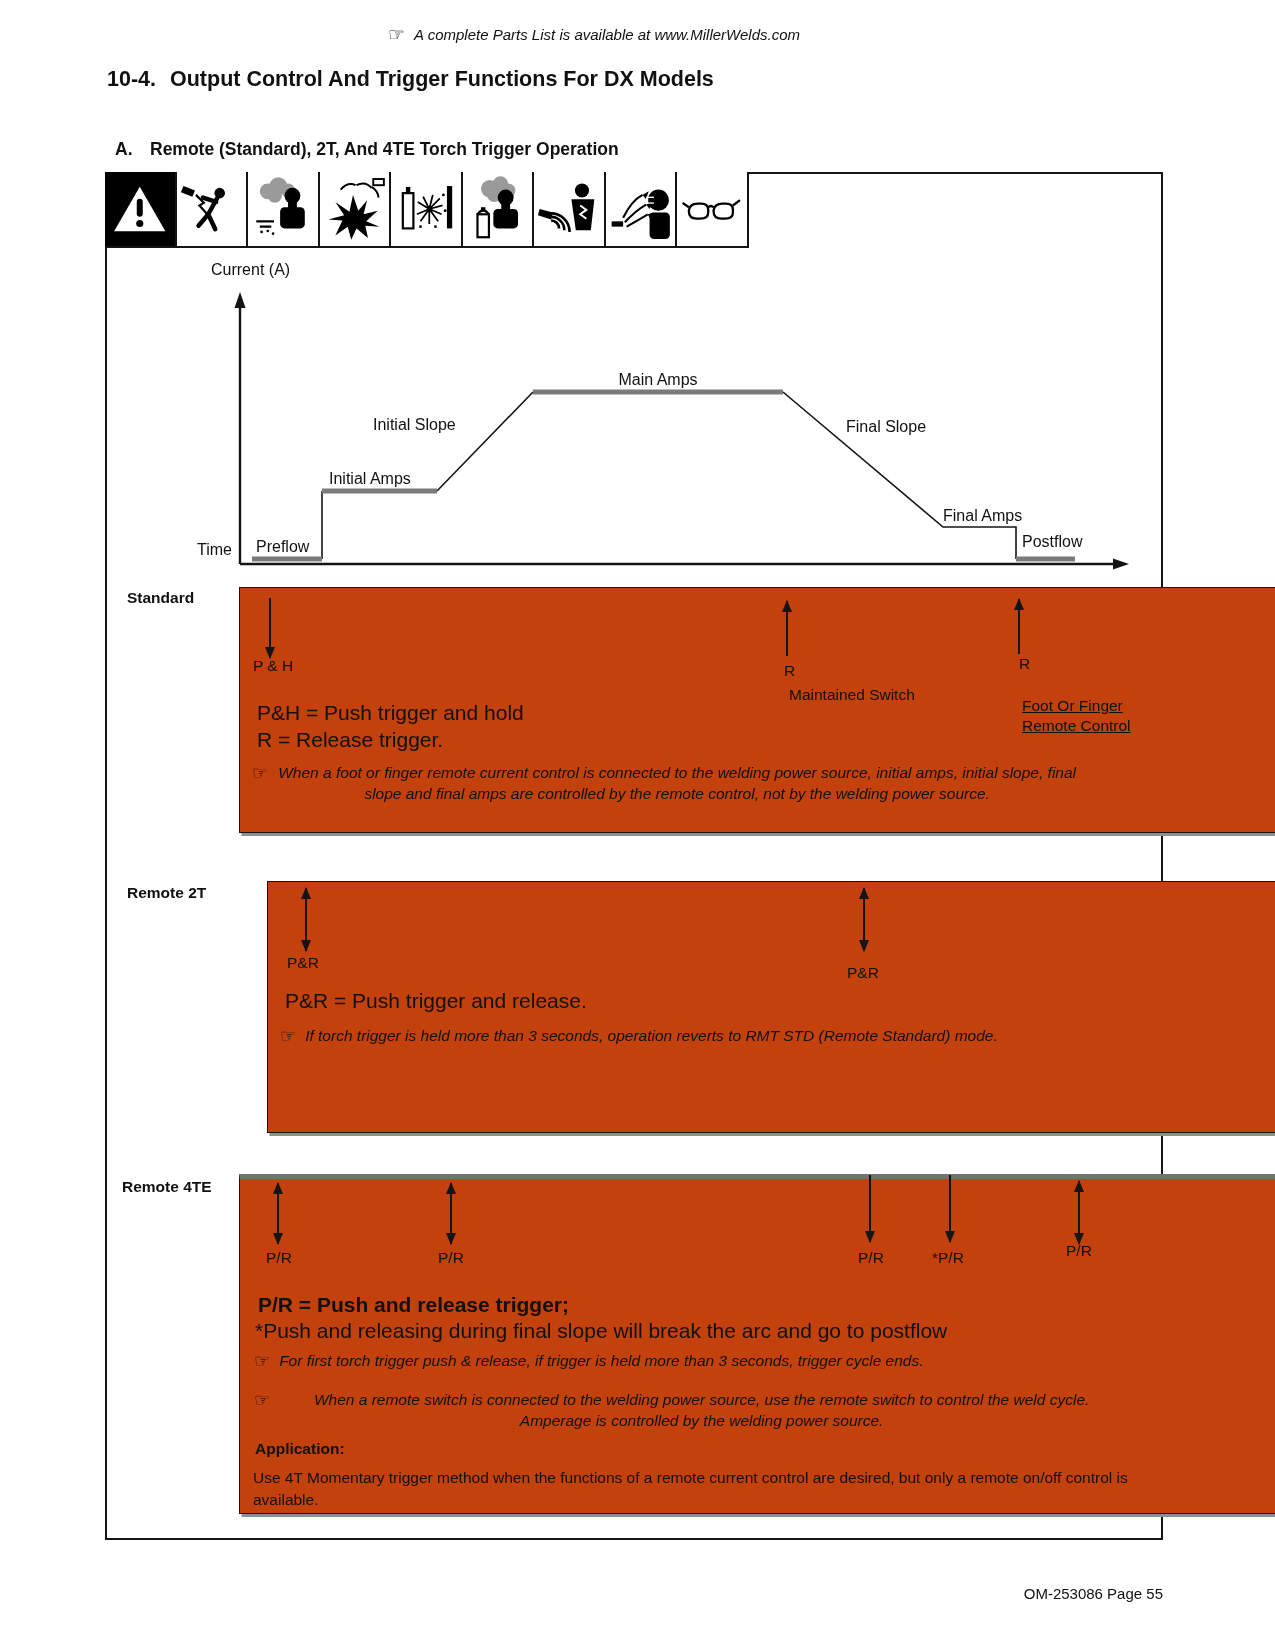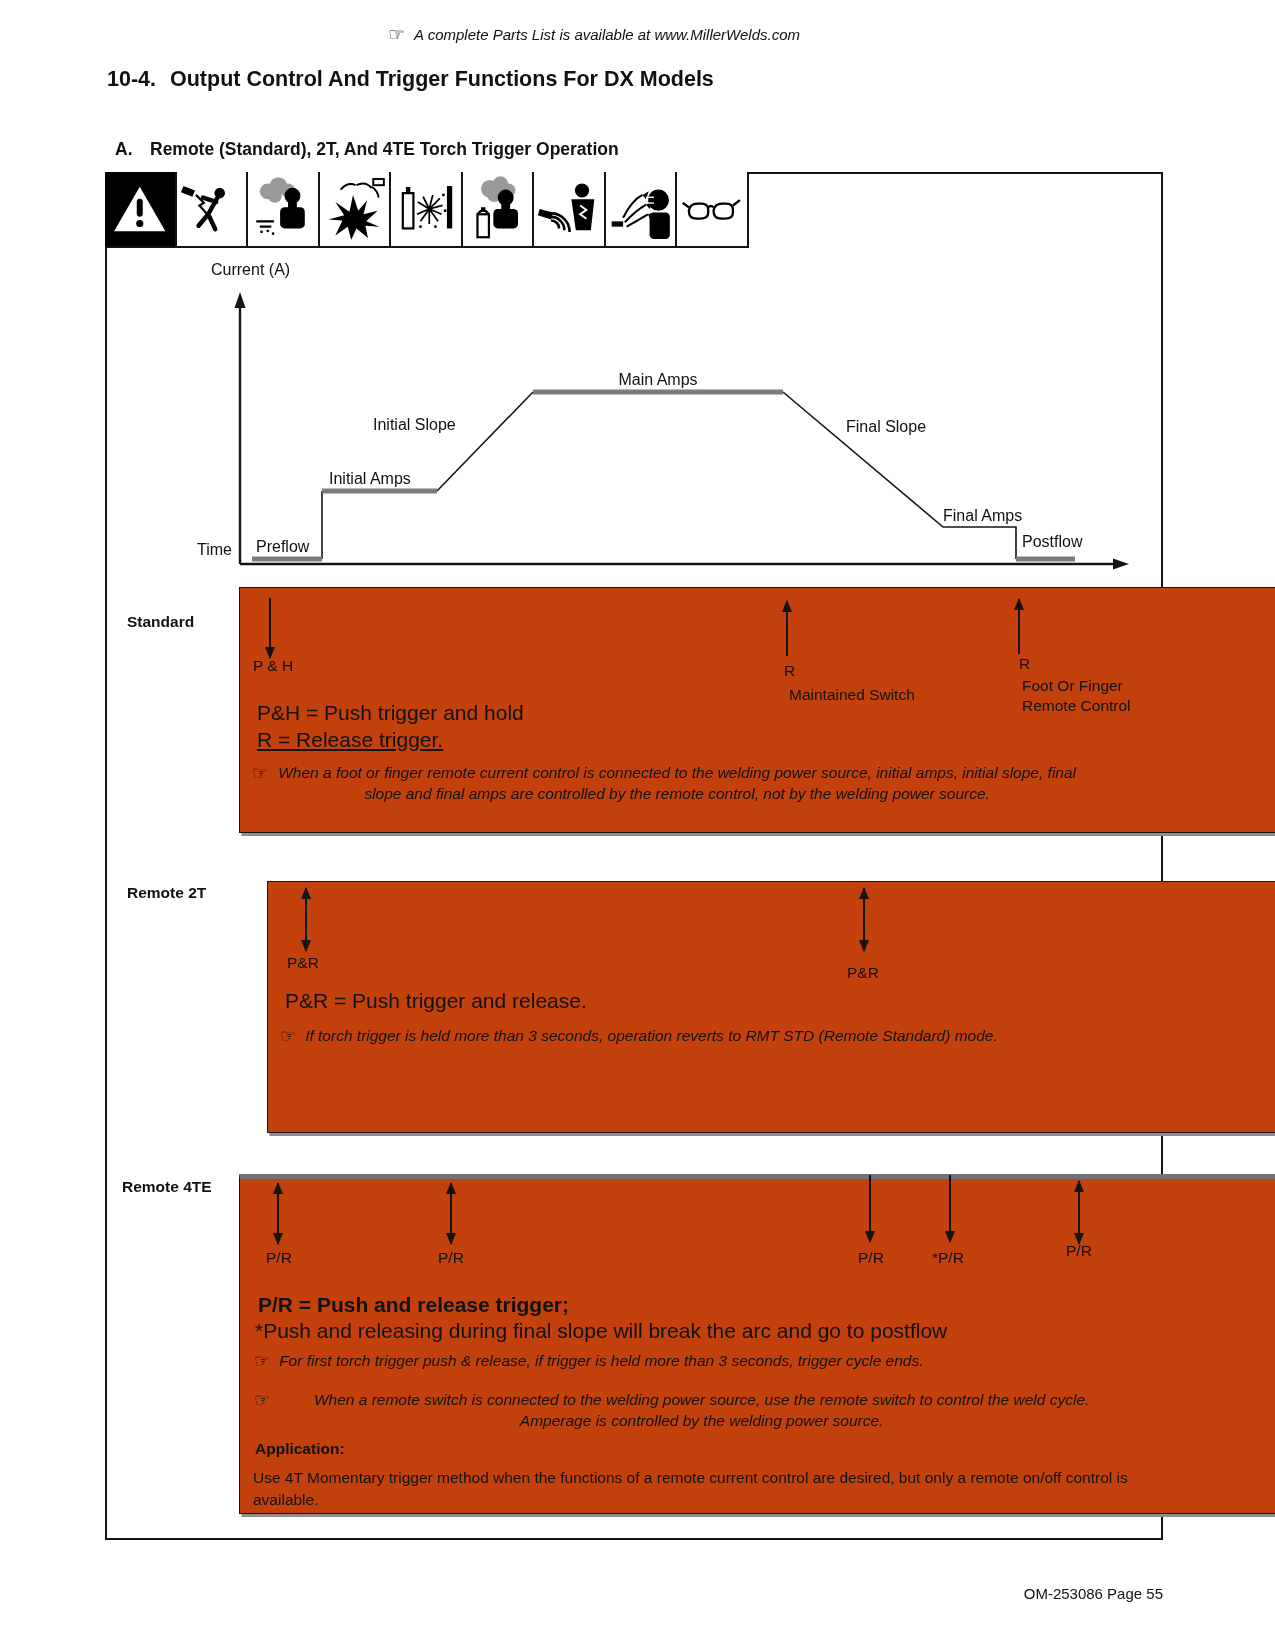--- a/index.html
+++ b/index.html
@@ -214,35 +214,35 @@
 
     <text x="151" y="304">Preflow</text>
     <text x="224" y="236">Initial Amps</text>
     <text x="268" y="182">Initial Slope</text>
     <text x="553" y="137" text-anchor="middle">Main Amps</text>
     <text x="741" y="184">Final Slope</text>
     <text x="838" y="273">Final Amps</text>
     <text x="917" y="299">Postflow</text>
   </svg>
 
-  <div class="slabel" style="left:127px;top:589px;margin-top:24px;">Standard</div>
+  <div class="slabel" style="left:127px;top:589px;">Standard</div>
   <div class="sbox" id="box-std">
     <div class="arr down" style="left:29px;top:10px;height:60px;"></div>
     <div class="mlabel" style="left:13px;top:69px;">P &amp; H</div>
 
     <div class="arr up" style="left:546px;top:13px;height:55px;"></div>
     <div class="mlabel" style="left:544px;top:74px;">R</div>
     <div class="msub" style="left:549px;top:97px;">Maintained Switch</div>
 
     <div class="arr up" style="left:778px;top:11px;height:55px;"></div>
     <div class="mlabel" style="left:779px;top:67px;">R</div>
-    <div class="msub" style="left:782px;top:88px;width:118px;">Foot Or Finger Remote Control</div>
+    <div class="msub" style="left:782px;top:108px;width:118px;text-decoration:underline;">Foot Or Finger Remote Control</div>
 
     <div class="defline" style="left:17px;top:113px;">P&amp;H = Push trigger and hold</div>
-    <div class="defline" style="left:17px;top:140px;text-decoration:underline;">R = Release trigger.</div>
+    <div class="defline" style="left:17px;top:140px;">R = Release trigger.</div>
 
     <div class="note" style="left:12px;top:175px;width:836px;">
       <span class="hand2">☞</span>
       <div class="ntext" style="max-width:800px;">When a foot or finger remote current control is connected to the welding power source, initial amps, initial slope, final slope and final amps are controlled by the remote control, not by the welding power source.</div>
     </div>
   </div>
 
   <div class="slabel" style="left:127px;top:884px;">Remote 2T</div>
   <div class="sbox" id="box-2t">
     <div class="arr up down" style="left:37px;top:6px;height:63px;"></div>

